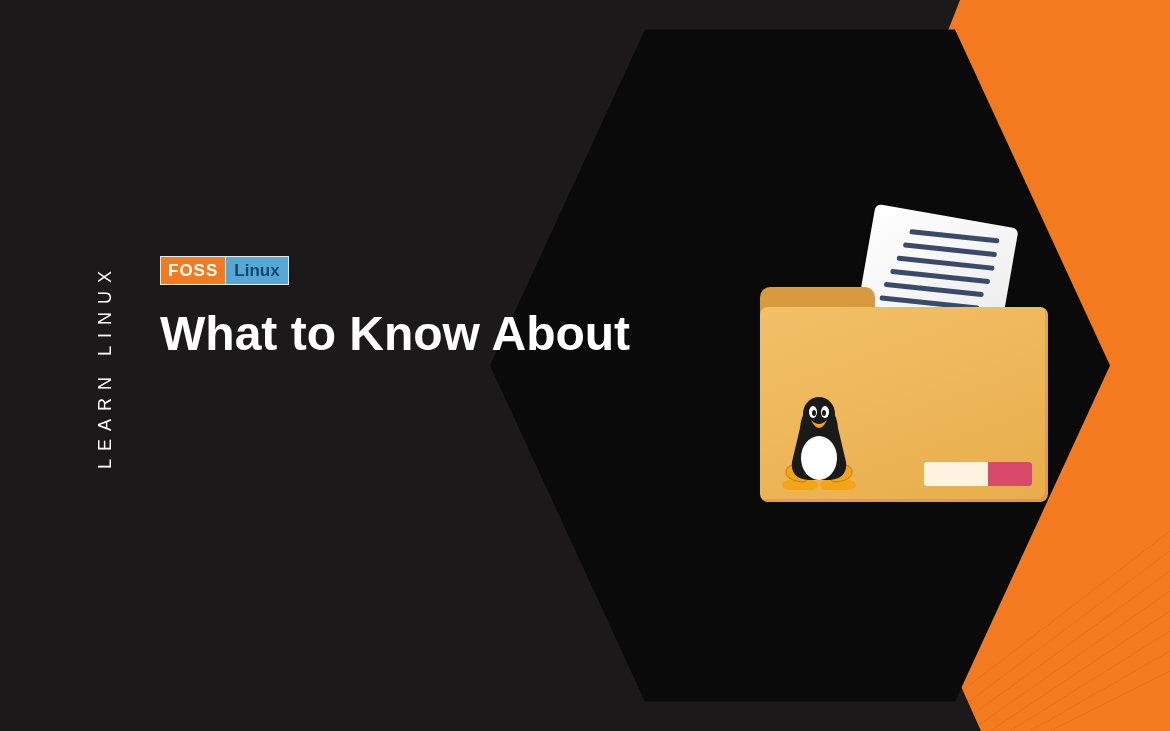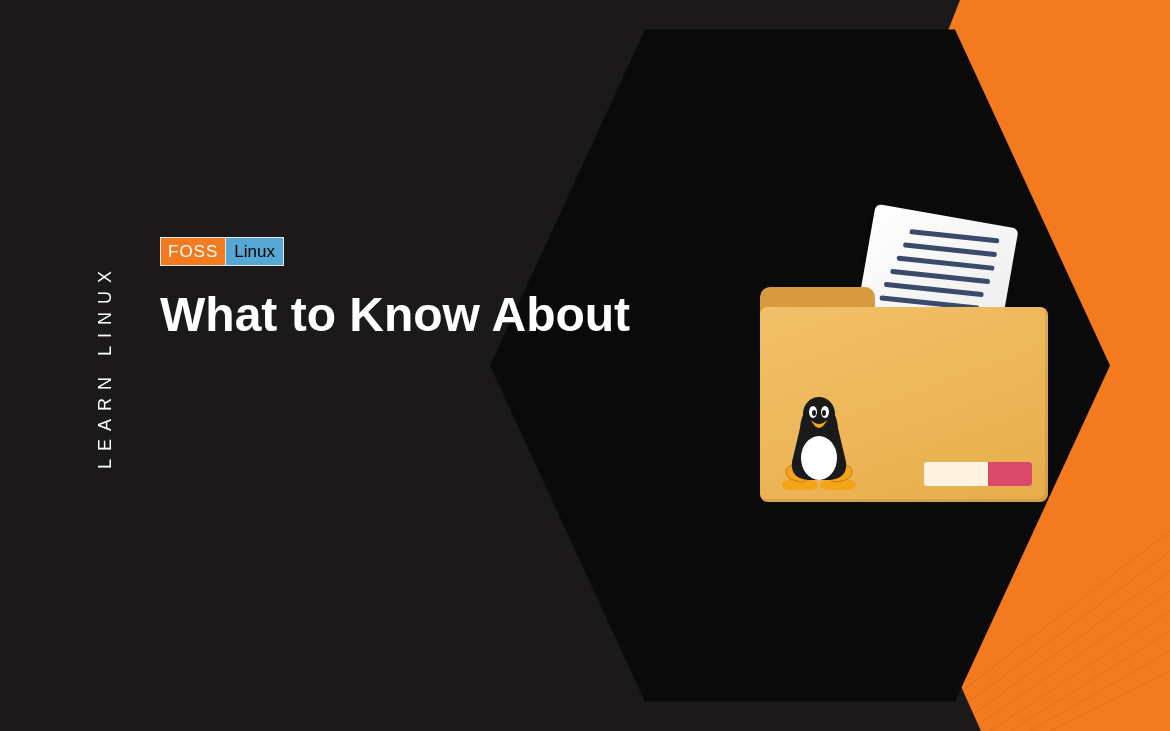--- a/index.html
+++ b/index.html
@@ -57,33 +57,34 @@
   .content {
     position: absolute;
     left: 160px;
     top: 237px;
     z-index: 10;
   }
   .logo {
     display: inline-flex;
     margin-bottom: 20px;
     font-size: 17px;
-    font-weight: 400;
+    font-weight: 700;
     line-height: 1;
+    margin-top: 19px;
   }
   .logo-foss {
     background: #f47a20;
     color: #ffffff;
     padding: 5px 7px;
     border: 1px solid #e8e8e8;
     letter-spacing: 1px;
   }
   .logo-linux {
     background: #57a7d4;
-    color: #000000;
+    color: #0c4a6e;
     padding: 5px 8px;
     border: 1px solid #e8e8e8;
     border-left: none;
   }
   .headline {
     color: #2a9fe8;
     font-size: 40px;
     font-weight: 800;
     letter-spacing: 1px;
     margin-bottom: 24px;

